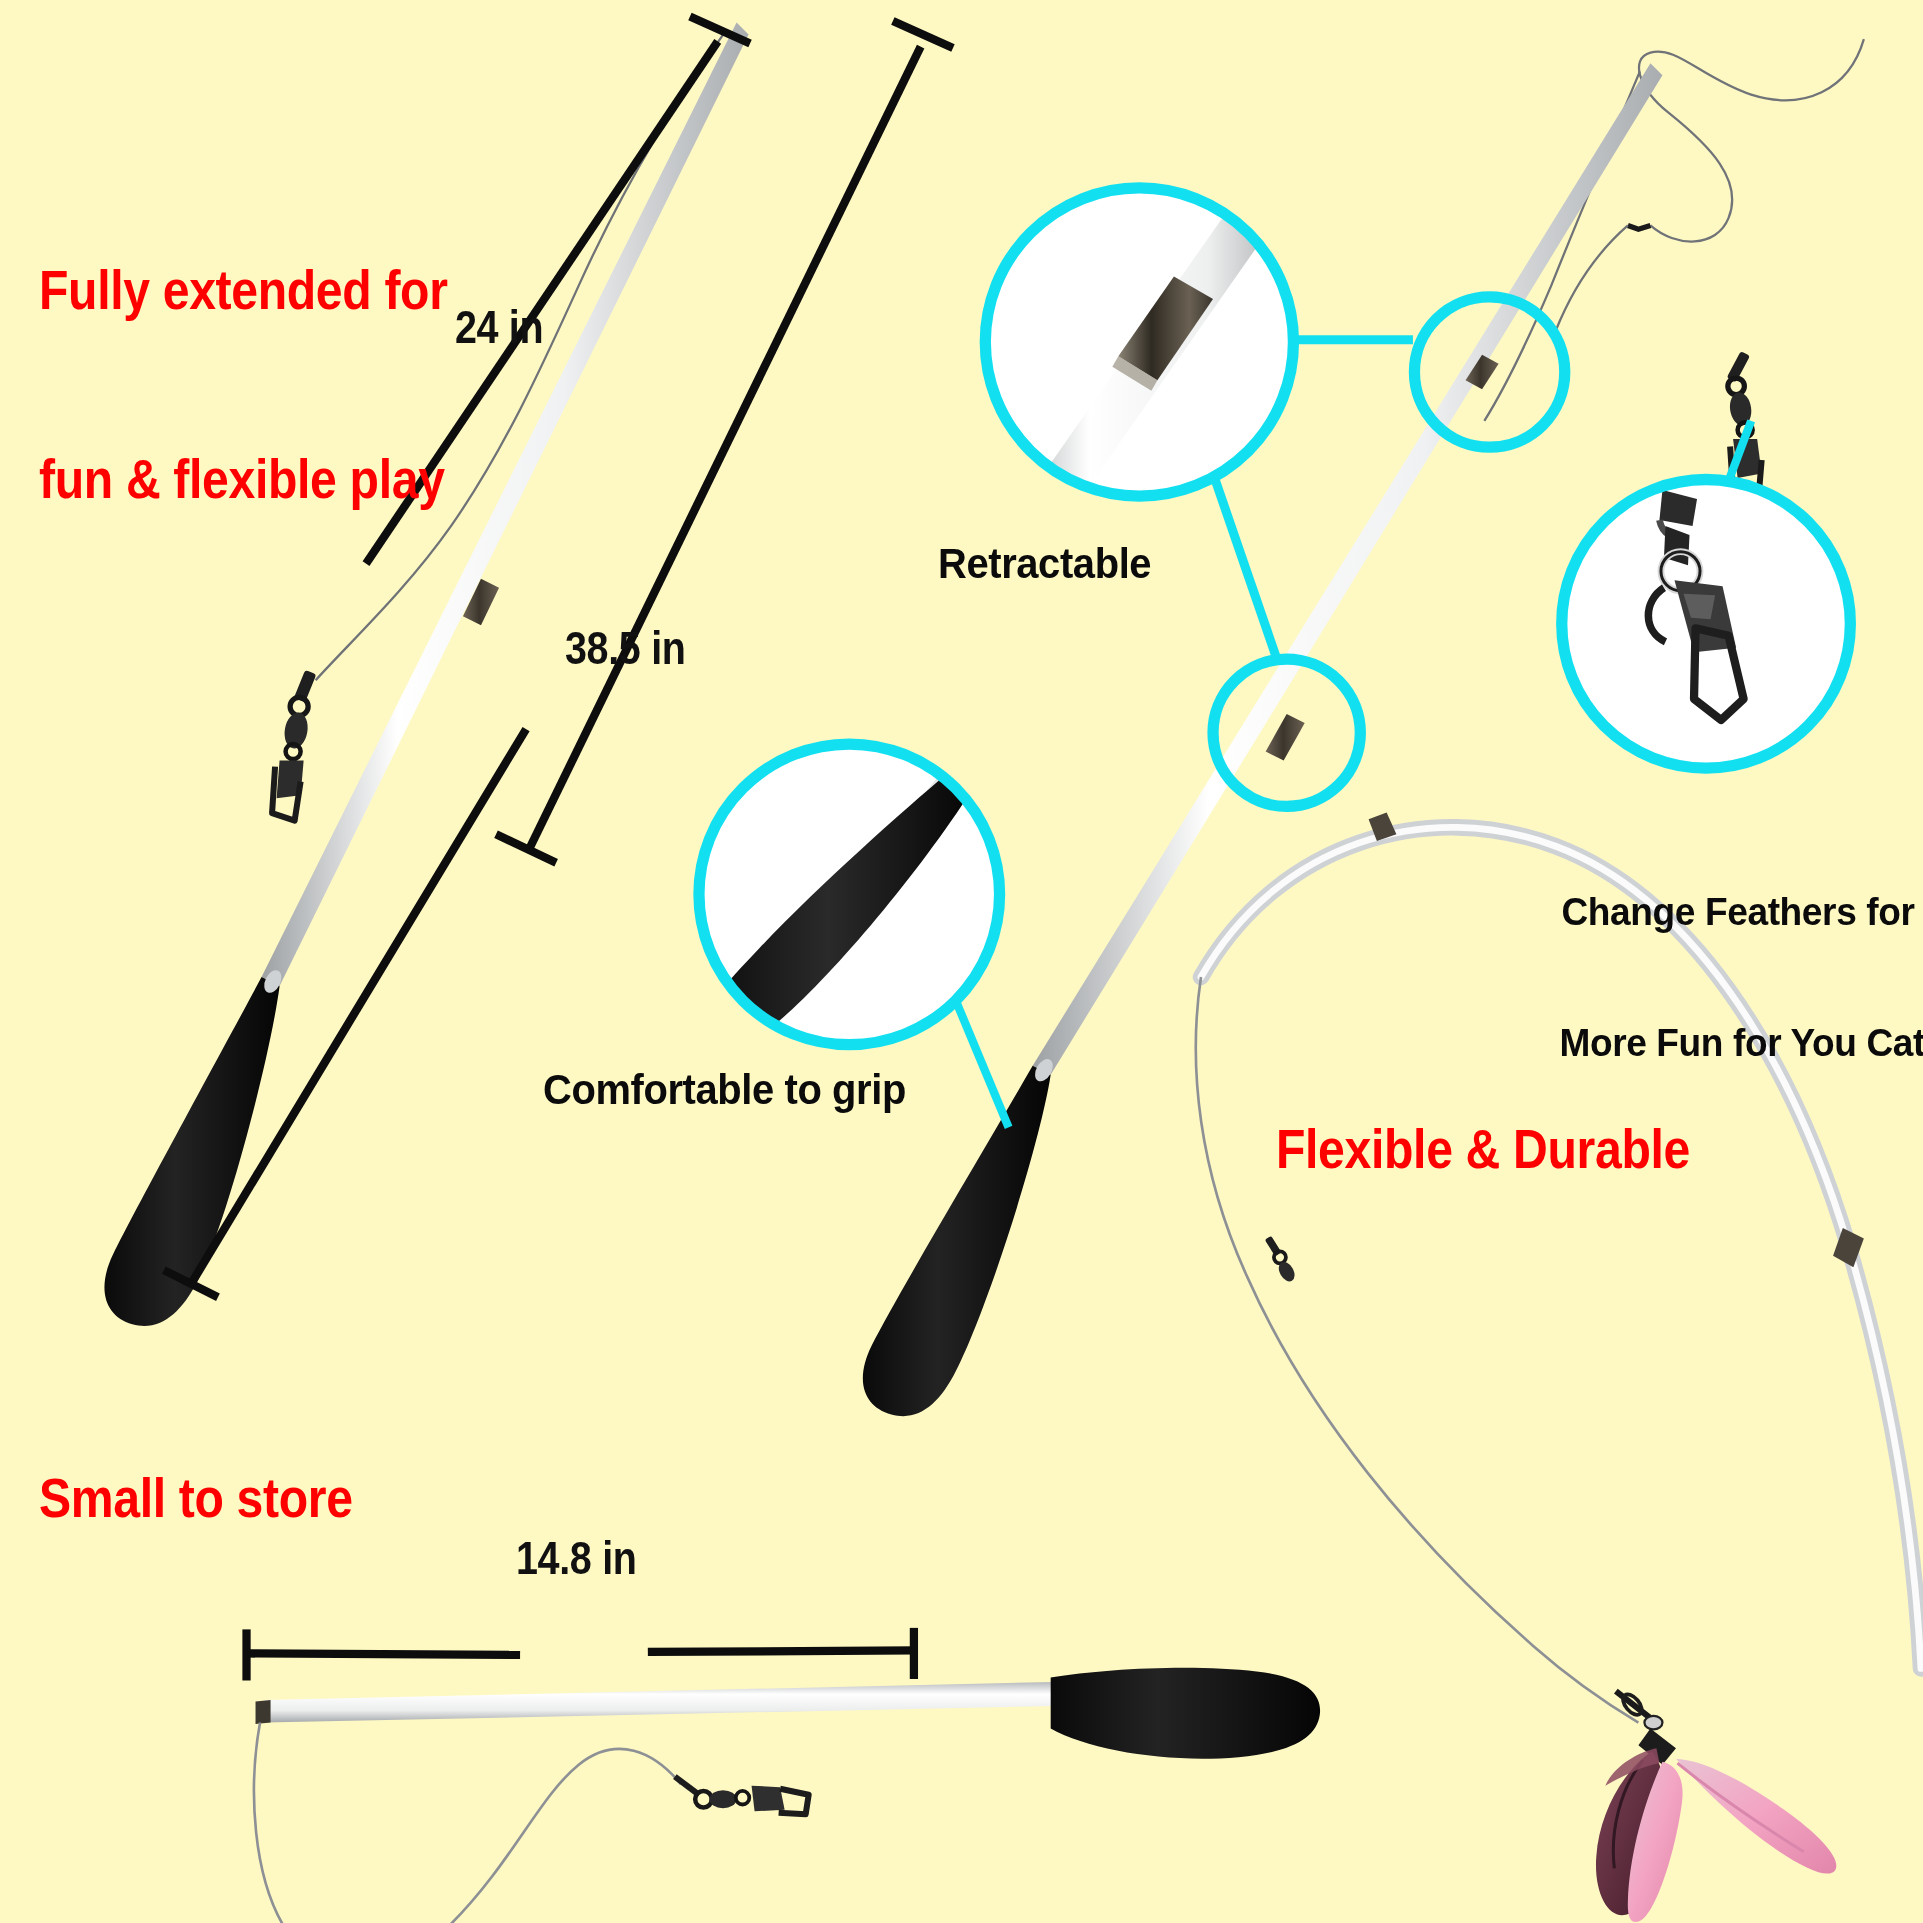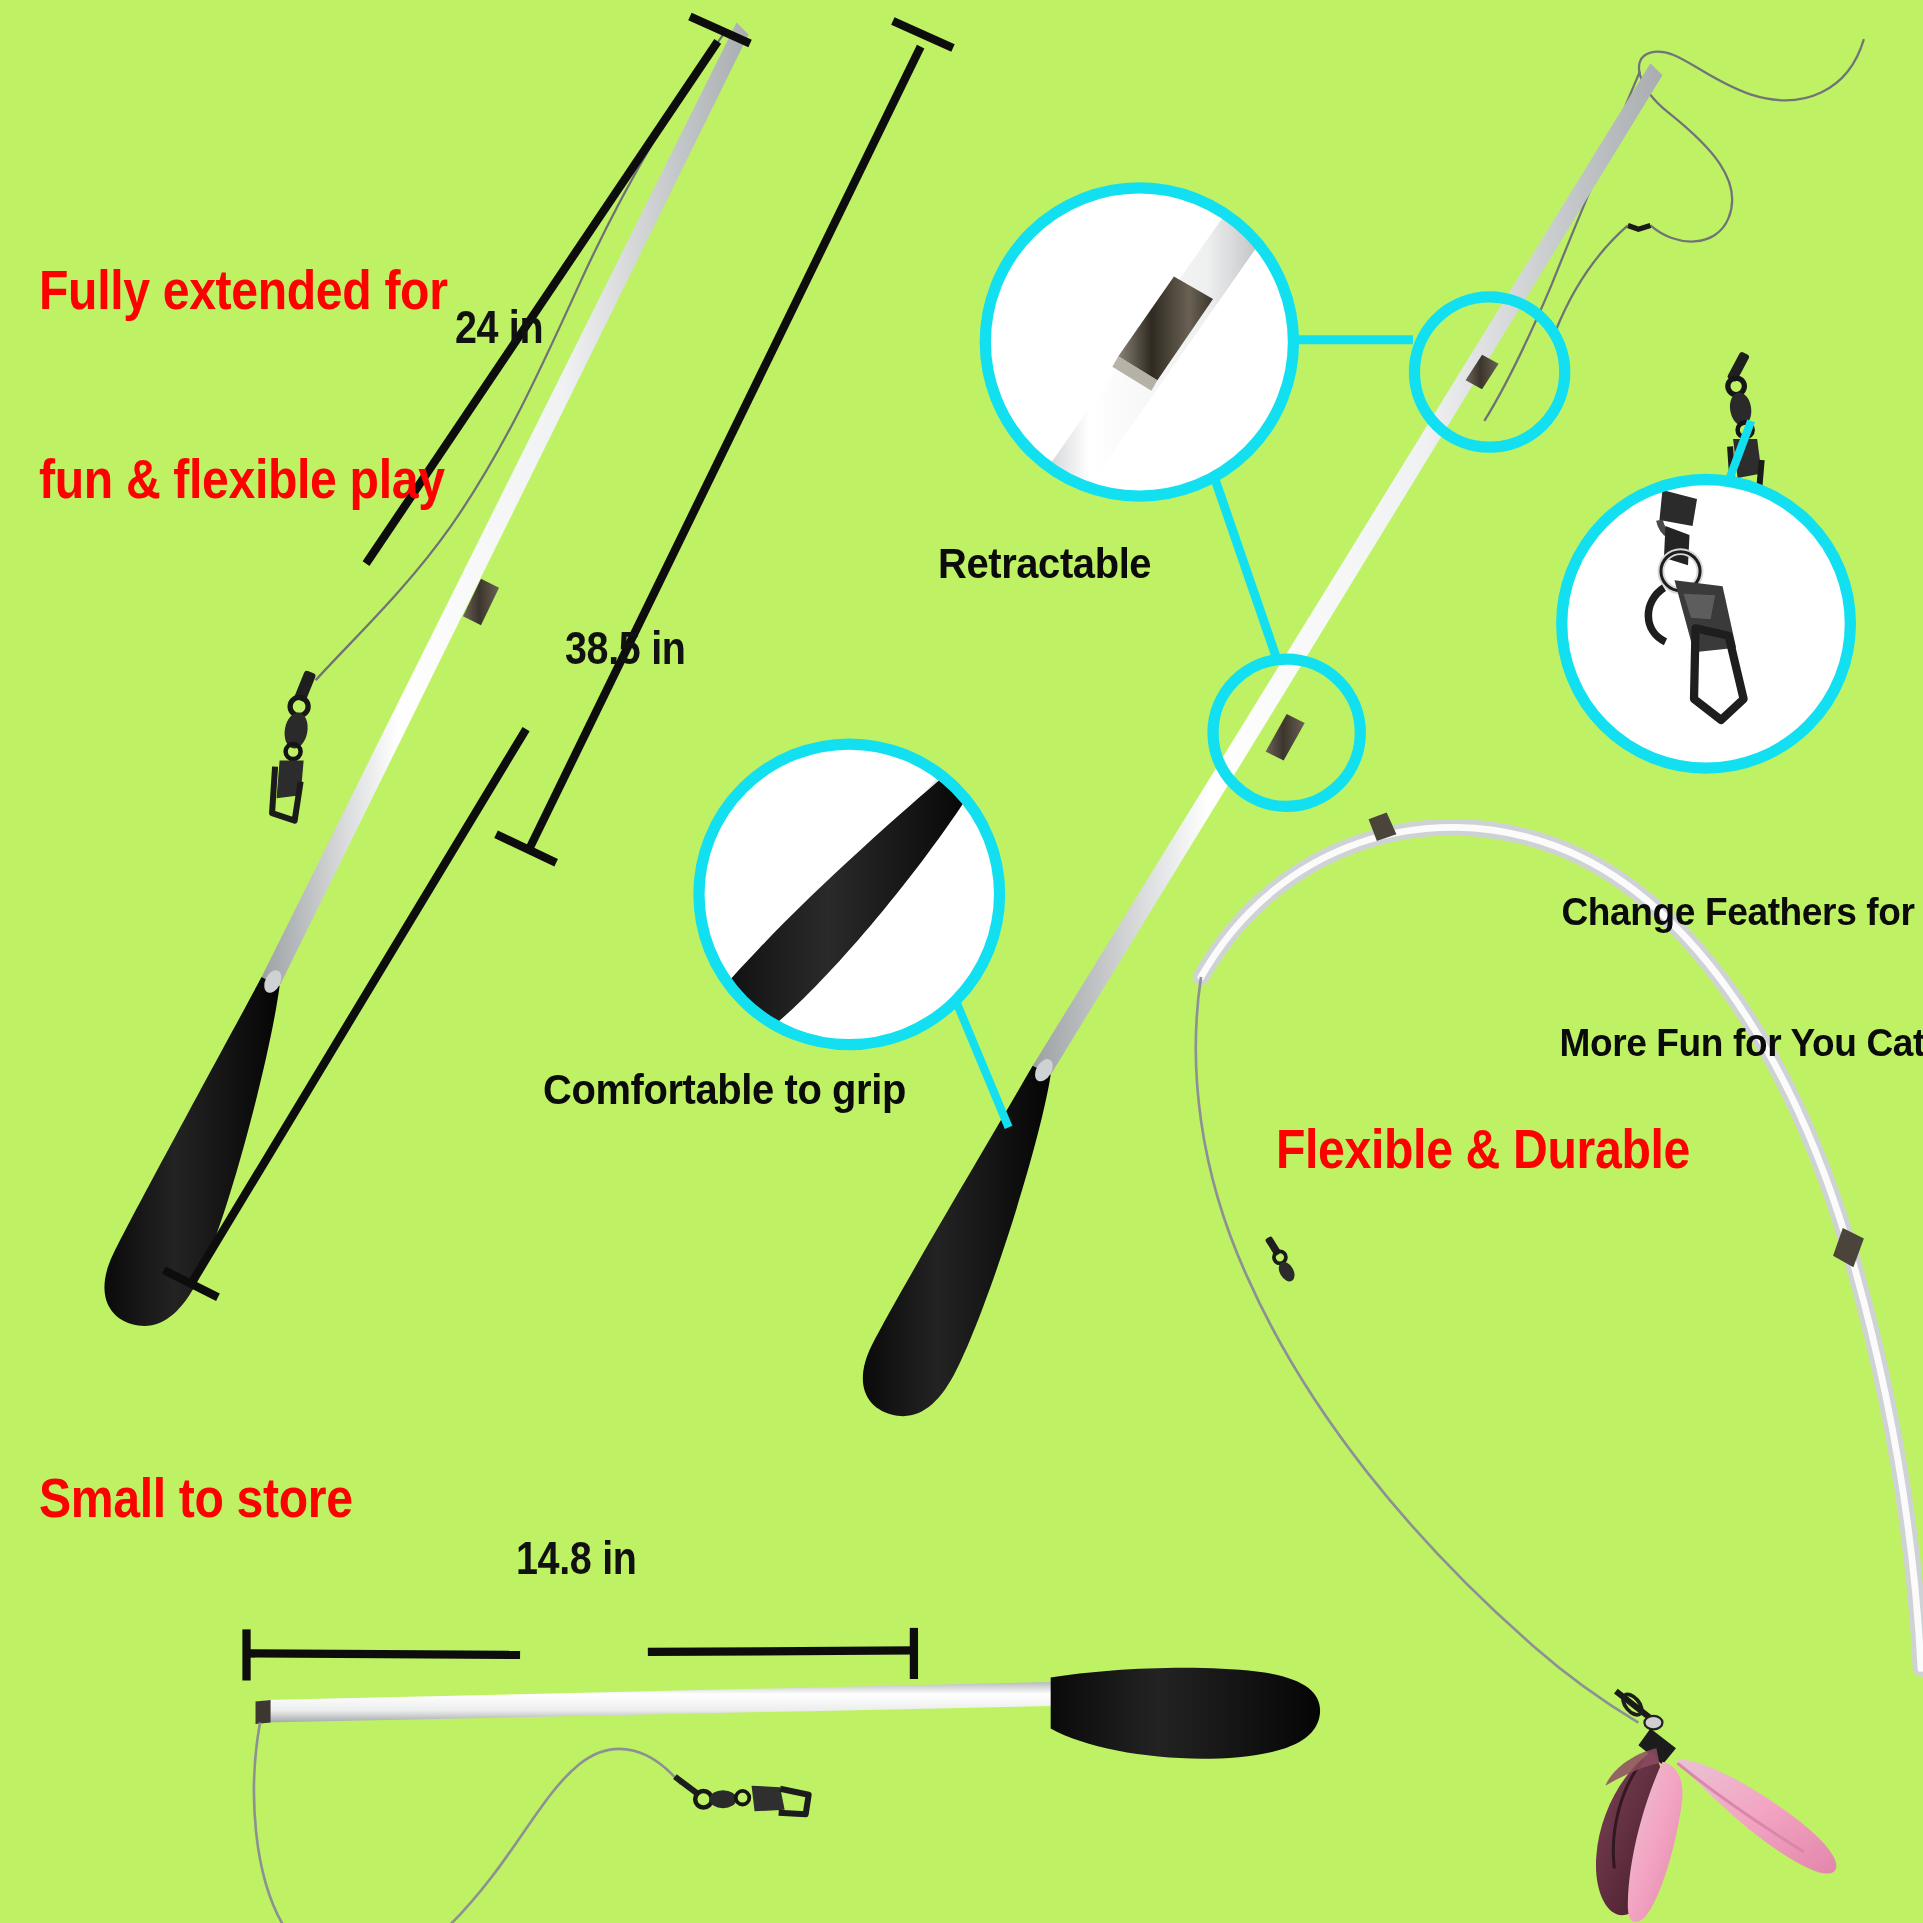--- a/index.html
+++ b/index.html
@@ -7,21 +7,21 @@
     padding: 0;
     background: #ffffff;
   }
   body {
     font-family: "Liberation Sans", sans-serif;
   }
   #canvas {
     position: relative;
     width: 1924px;
     height: 1924px;
-    background: #bef264;
+    background: #fef9c3;
     overflow: hidden;
   }
   #art {
     position: absolute;
     left: 0;
     top: 0;
     width: 1924px;
     height: 1924px;
   }
   .label {

